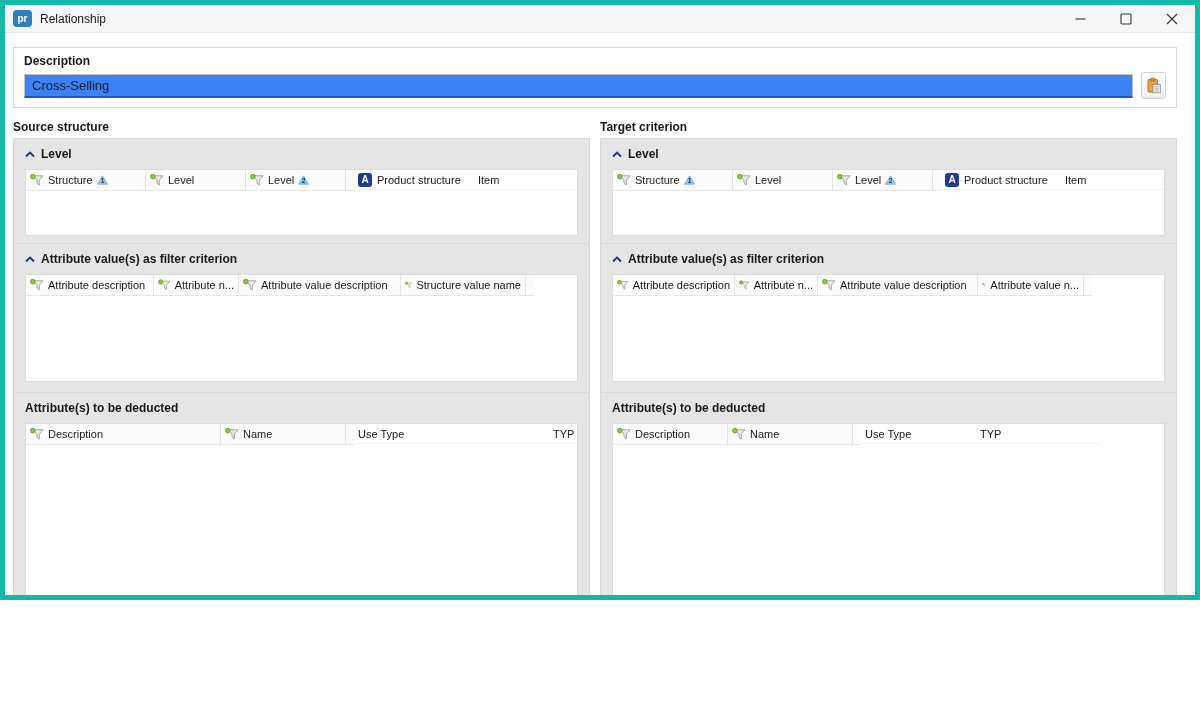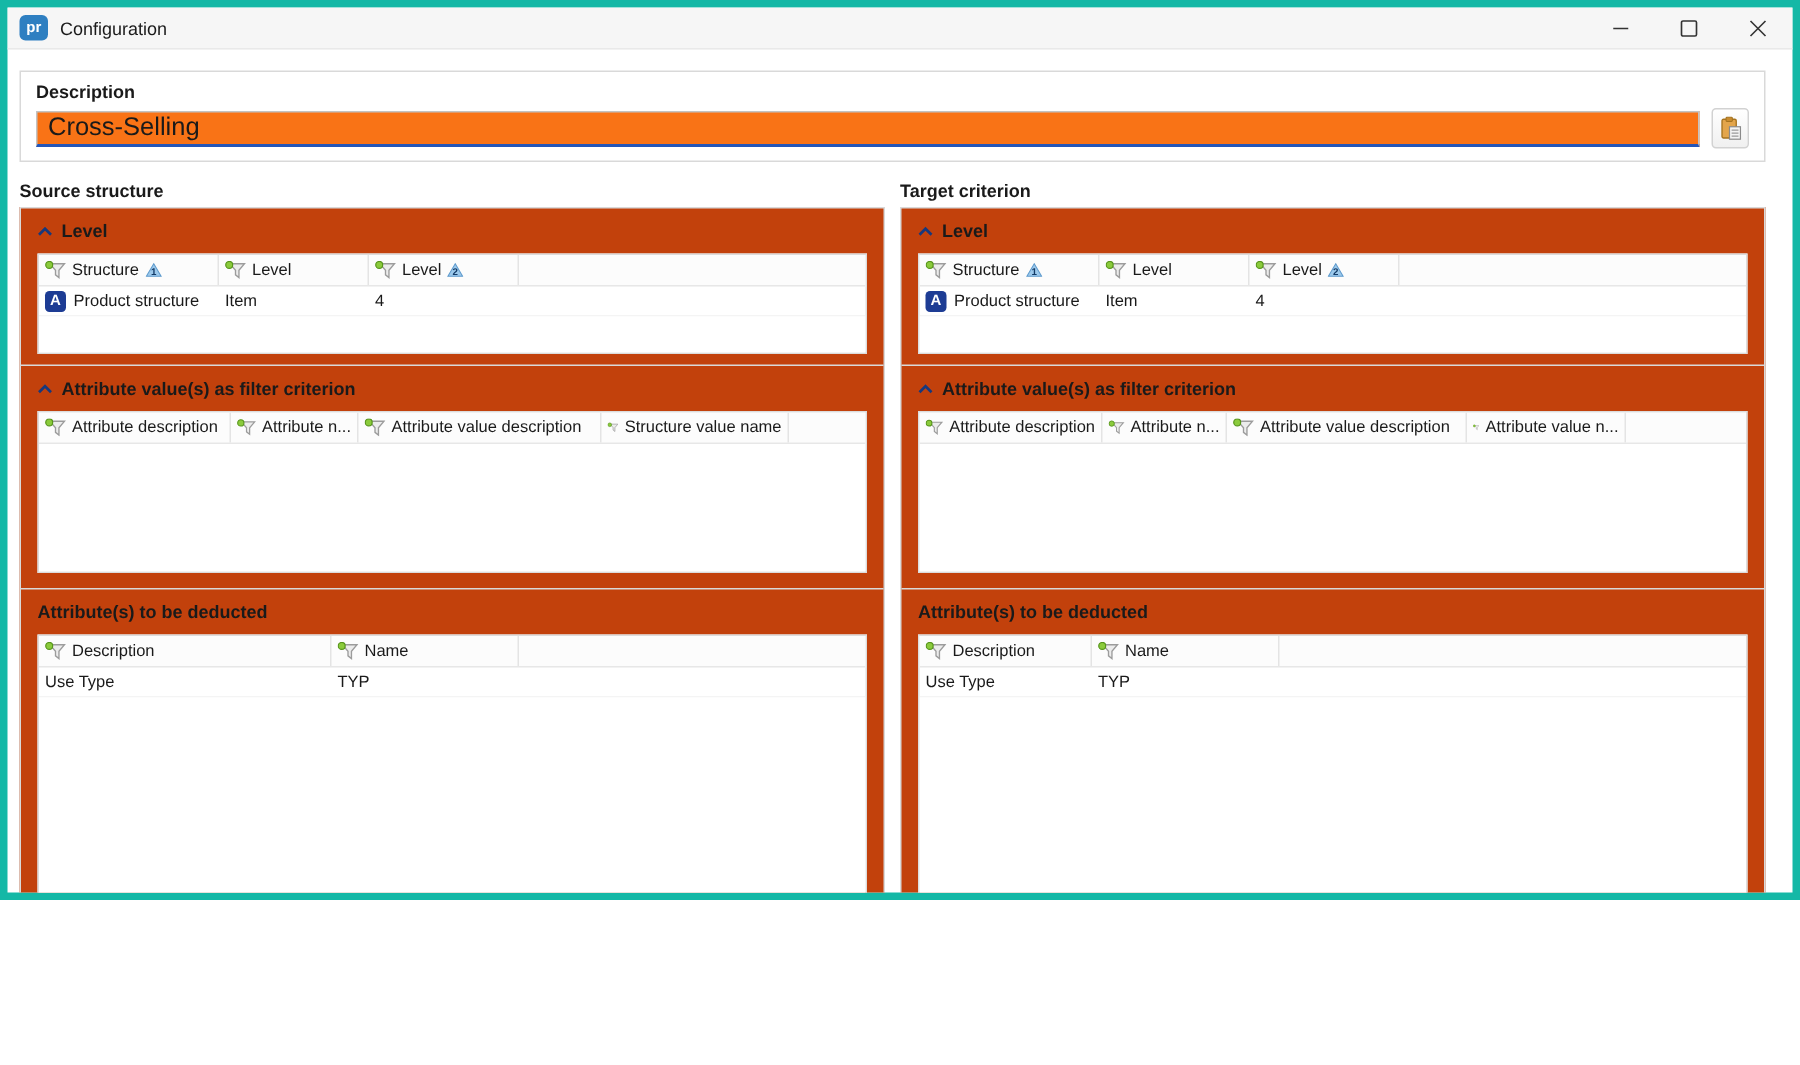--- a/index.html
+++ b/index.html
@@ -12,39 +12,39 @@
   .app-badge { width:19px; height:17px; border-radius:4px; background:#2e7fc1; color:#fff; font-size:10px; font-weight:bold; display:flex; align-items:center; justify-content:center; flex:none; }
   .titlebar-title { font-size:12px; margin-left:8px; }
   .win-controls { margin-left:auto; display:flex; height:100%; }
   .win-btn { width:46px; height:100%; display:flex; align-items:center; justify-content:center; background:transparent; border:none; cursor:default; }
 
   
   .content { padding:14px 18px 0 8px; }
   .groupbox { border:1px solid #d9d9d9; padding:4px 10px 8px 10px; background:#fff; }
   .group-label { font-size:12px; font-weight:bold; height:14px; line-height:14px; margin:2px 0 4px 0; }
   .desc-row { display:flex; align-items:center; gap:8px; }
-  .text-input { flex:1; height:24px; border:1px solid #c3c3c3; border-bottom:2px solid #2456b8; font-family:"Liberation Sans",sans-serif; font-size:17px; padding:0 7px; outline:none; color:#1a1a1a; background:#f97316; }
+  .text-input { flex:1; height:24px; border:1px solid #c3c3c3; border-bottom:2px solid #2456b8; font-family:"Liberation Sans",sans-serif; font-size:13px; padding:0 7px; outline:none; color:#1a1a1a; background:#3b82f6; }
   .paste-btn { width:25px; height:27px; border:1px solid #d2d2d2; border-radius:3px; background:linear-gradient(#ffffff,#f0f0f0); display:flex; align-items:center; justify-content:center; flex:none; }
 
   
   .panels { display:flex; gap:10px; margin-top:12px; }
   .panel-wrap { flex:1; min-width:0; }
   .panel-title { font-size:12px; font-weight:bold; height:14px; line-height:14px; margin-bottom:4px; }
-  .panel-box { border:1px solid #d9d9d9; height:496px; display:flex; flex-direction:column; background:#c2410c; }
+  .panel-box { border:1px solid #d9d9d9; height:496px; display:flex; flex-direction:column; background:#e5e5e5; }
   .panel-section { padding:5px 11px 0 11px; }
   .panel-section + .panel-section { border-top:1px solid #d9d9d9; }
   .sec-level { height:104px; }
   .sec-attr  { height:149px; }
   .sec-ded   { flex:1; }
   .section-header { display:flex; align-items:center; gap:6px; height:16px; margin:2px 0 7px 0; font-size:12px; font-weight:bold; }
   .section-header .caret { display:flex; align-items:center; }
   .plain-label { font-size:12px; font-weight:bold; height:16px; line-height:16px; margin:2px 0 7px 0; }
 
   
-  .tbl { border:1px solid #dcdcdc; display:flex; flex-direction:column; background:#fff; overflow:hidden; }
+  .tbl { border:1px solid #dcdcdc; display:flex; flex-direction:row; background:#fff; overflow:hidden; }
   .tbl-level { height:67px; }
   .tbl-attr  { height:108px; }
   .tbl-ded   { height:198px; }
   .tbl-head { display:flex; height:21px; flex:none; background:#fcfcfc; border-bottom:1px solid #e7e7e7; }
   .tbl-hcell { display:flex; align-items:center; gap:4px; padding:0 4px; border-right:1px solid #e4e4e4; font-size:11px; white-space:nowrap; overflow:hidden; flex:none; }
   .tbl-hcell.fill { flex:1; border-right:none; }
   .tbl-row { display:flex; height:20px; flex:none; align-items:center; font-size:11px; border-bottom:1px solid #f4f4f4; }
   .tbl-cell { padding:0 4px; display:flex; align-items:center; gap:5px; white-space:nowrap; overflow:hidden; flex:none; }
   .tbl-empty { flex:1; background:#fff; }
   .a-badge { width:14px; height:14px; border-radius:3px; background:#1d3c94; color:#fff; font-size:10px; font-weight:bold; display:flex; align-items:center; justify-content:center; flex:none; }
@@ -55,21 +55,21 @@
   .select-box { height:23px; border:1px solid #c9c9c9; background:#fff; display:flex; align-items:center; padding:0 8px; font-size:11px; }
   .select-box .chev { margin-left:auto; display:flex; align-items:center; padding-right:2px; }
 </style>
 </head>
 <body>
 
 <div class="window">
 
   <div class="titlebar">
     <span class="app-badge">pr</span>
-    <span class="titlebar-title">Configuration</span>
+    <span class="titlebar-title">Relationship</span>
     <div class="win-controls">
       <button class="win-btn">
         <svg width="11" height="11">
             <line x1="0.5" y1="6" x2="10.5" y2="6" stroke="#333" stroke-width="1.1"></line>
           </svg>
       </button>
       <button class="win-btn">
         <svg width="12" height="12">
             <rect x="1" y="1" width="10" height="10" rx="1" fill="none" stroke="#333" stroke-width="1.1"></rect>
           </svg>

